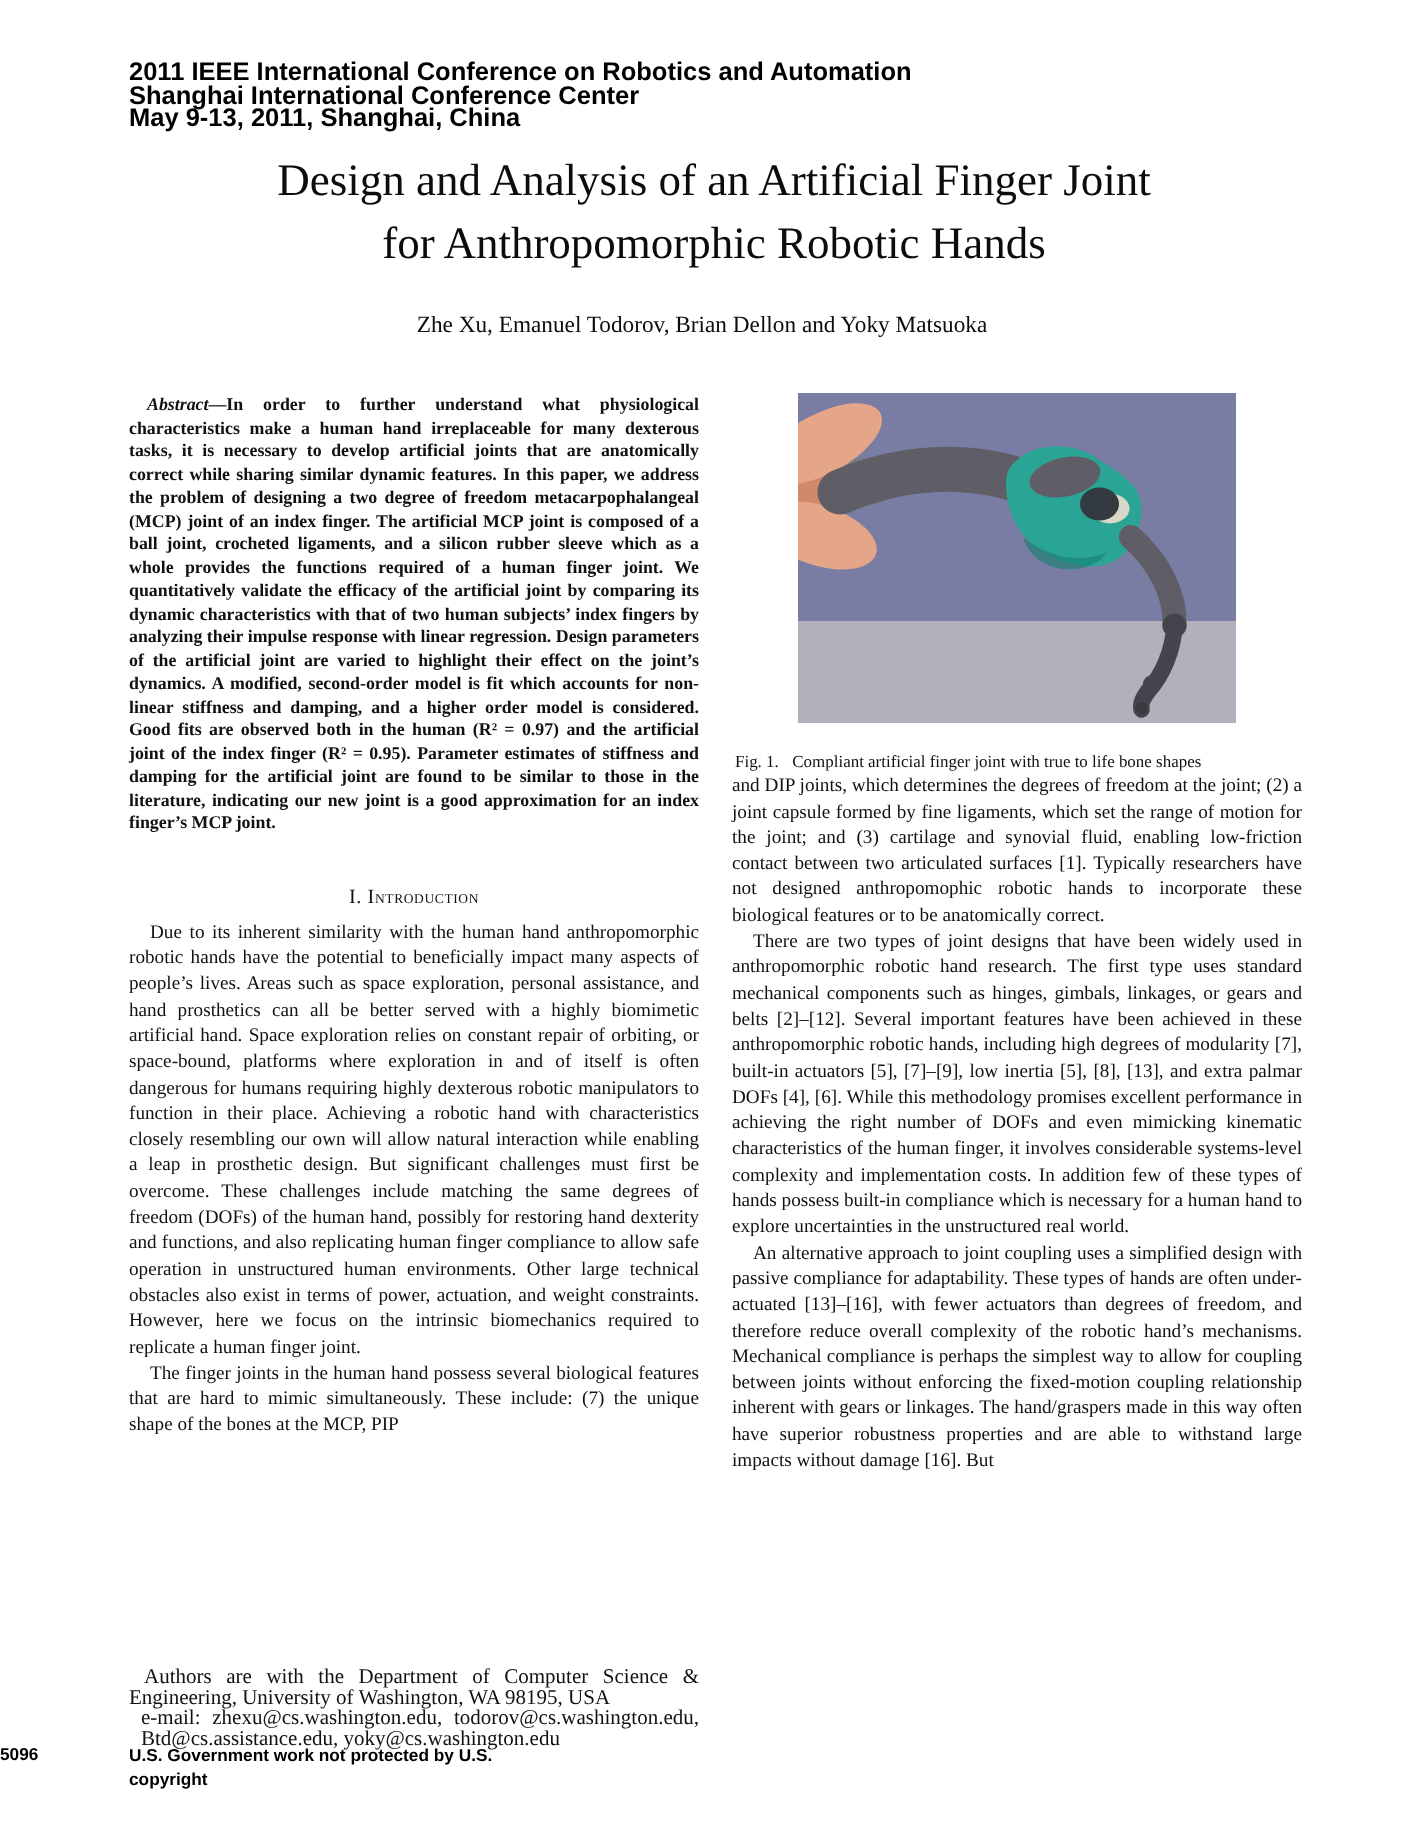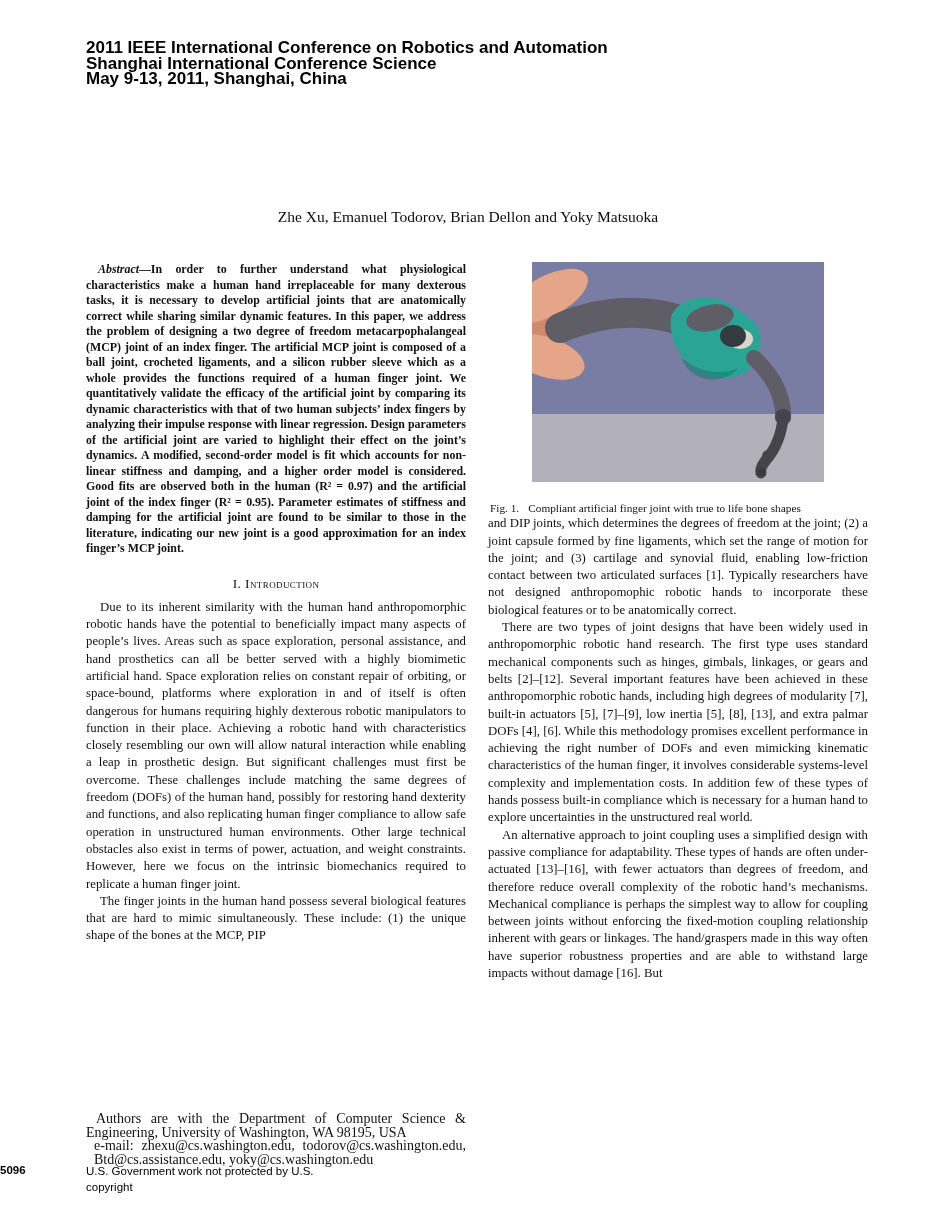--- a/index.html
+++ b/index.html
@@ -40,21 +40,21 @@
   .abstract{
     margin:0 0 8px 0;
     font-weight:bold;
     font-size:11.9px;line-height:15.5px;
     text-indent:12px;
   }
   .abstract .abstract-label{font-style:italic;}
   .section-heading{
     text-align:center;
     font-size:13.5px;font-weight:400;
-    margin:10px 0 7px 0;
+    margin:24px 0 7px 0;
     font-variant:small-caps;
     letter-spacing:.4px;
   }
   p.body-par{margin:0;text-indent:14px;}
   p.noindent{text-indent:0;}
   .footnote{
     margin-top:auto;
     font-size:14px;line-height:13.4px;
     text-align:justify;
   }
@@ -65,51 +65,55 @@
   .figure-block svg{display:inline-block;}
   .caption{
     font-size:11.3px;line-height:14px;
     margin:12px 2px 0 2px;
     text-align:left;
   }
   .caption .cap-text{margin-left:9px;}
   .footer-notice{
     position:absolute;left:86px;top:1164px;width:330px;
     font-family:"Liberation Sans", sans-serif;
-    font-weight:normal;font-size:11.5px;line-height:15.5px;color:#000;
+    font-weight:bold;font-size:11.5px;line-height:15.5px;color:#000;
   }
   .page-number{
     position:absolute;top:1164px;left:0;right:0;text-align:left;
     font-family:"Liberation Sans", sans-serif;
     font-weight:bold;font-size:11.5px;color:#000;
   }
 </style>
 </head>
 <body>
 
 <div class="page">
 
   <div class="conf-header">
     <div>2011 IEEE International Conference on Robotics and Automation</div>
-    <div>Shanghai International Conference Science</div>
+    <div>Shanghai International Conference Center</div>
     <div>May 9-13, 2011, Shanghai, China</div>
   </div>
 
+  <div class="paper-title">
+    <div>Design and Analysis of an Artificial Finger Joint</div>
+    <div>for Anthropomorphic Robotic Hands</div>
+  </div>
 
   <div class="authors-line">Zhe Xu, Emanuel Todorov, Brian Dellon and Yoky Matsuoka</div>
 
   <div class="cols">
 
     <div class="col">
       <p class="abstract"><span class="abstract-label">Abstract</span><span>—In order to further understand what physiological characteristics make a human hand irreplaceable for many dexterous tasks, it is necessary to develop artificial joints that are anatomically correct while sharing similar dynamic features. In this paper, we address the problem of designing a two degree of freedom metacarpophalangeal (MCP) joint of an index finger. The artificial MCP joint is composed of a ball joint, crocheted ligaments, and a silicon rubber sleeve which as a whole provides the functions required of a human finger joint. We quantitatively validate the efficacy of the artificial joint by comparing its dynamic characteristics with that of two human subjects’ index fingers by analyzing their impulse response with linear regression. Design parameters of the artificial joint are varied to highlight their effect on the joint’s dynamics. A modified, second-order model is fit which accounts for non-linear stiffness and damping, and a higher order model is considered. Good fits are observed both in the human (R² = 0.97) and the artificial joint of the index finger (R² = 0.95). Parameter estimates of stiffness and damping for the artificial joint are found to be similar to those in the literature, indicating our new joint is a good approximation for an index finger’s MCP joint.</span></p>
 
       <div class="section-heading">I. Introduction</div>
 
       <p class="body-par">Due to its inherent similarity with the human hand anthropomorphic robotic hands have the potential to beneficially impact many aspects of people’s lives. Areas such as space exploration, personal assistance, and hand prosthetics can all be better served with a highly biomimetic artificial hand. Space exploration relies on constant repair of orbiting, or space-bound, platforms where exploration in and of itself is often dangerous for humans requiring highly dexterous robotic manipulators to function in their place. Achieving a robotic hand with characteristics closely resembling our own will allow natural interaction while enabling a leap in prosthetic design. But significant challenges must first be overcome. These challenges include matching the same degrees of freedom (DOFs) of the human hand, possibly for restoring hand dexterity and functions, and also replicating human finger compliance to allow safe operation in unstructured human environments. Other large technical obstacles also exist in terms of power, actuation, and weight constraints. However, here we focus on the intrinsic biomechanics required to replicate a human finger joint.</p>
-      <p class="body-par">The finger joints in the human hand possess several biological features that are hard to mimic simultaneously. These include: (1) the unique shape of the bones at the MCP, PIP</p>
+      <p class="body-par">The finger joints in the human hand possess several biological features that are hard to mimic simultaneously. These include: (7) the unique shape of the bones at the MCP, PIP</p>
 
       <div class="footnote">
         <p class="aff">Authors are with the Department of Computer Science &amp; Engineering, University of Washington, WA 98195, USA</p>
         <p class="emails">e-mail: zhexu@cs.washington.edu, todorov@cs.washington.edu, Btd@cs.assistance.edu, yoky@cs.washington.edu</p>
       </div>
     </div>
 
     <div class="col">
 
       <div class="figure-block">

